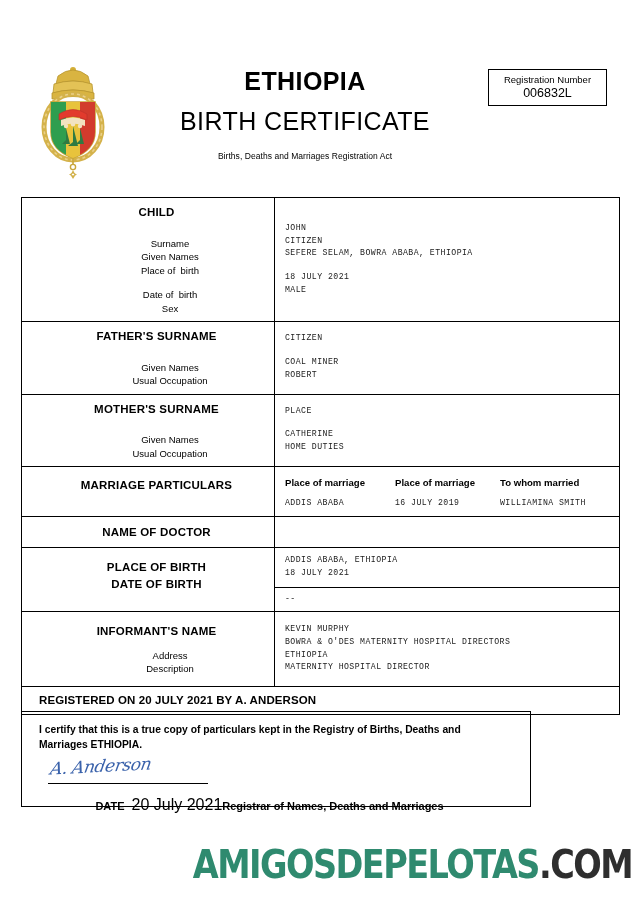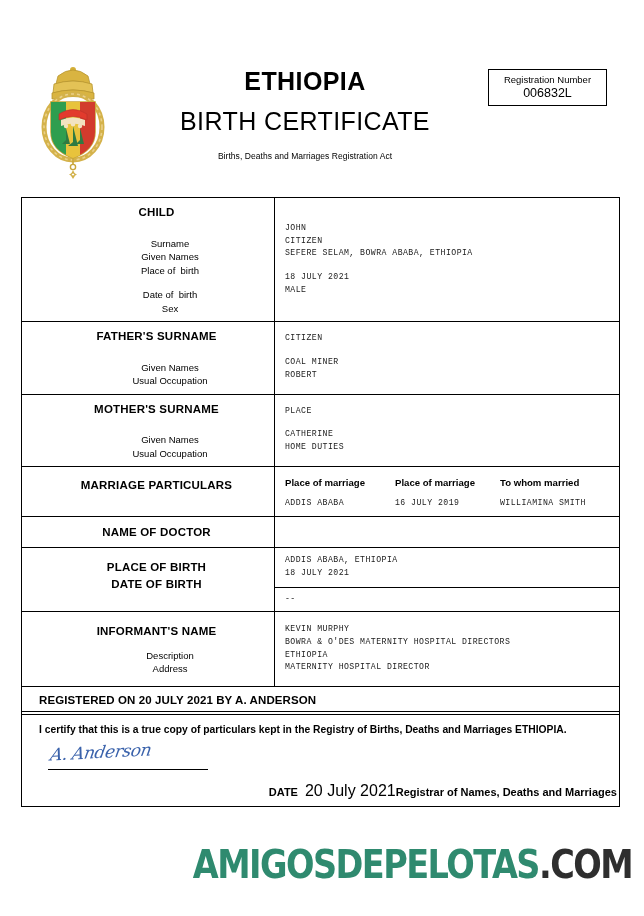--- a/index.html
+++ b/index.html
@@ -150,24 +150,24 @@
     padding: 7px 0 8px 17px;
     font-size: 11.5px;
     font-weight: bold;
     letter-spacing: 0.1px;
   }
 
   
   .certify-box {
     position: absolute;
     left: 21px; top: 711px;
-    width: 599px; height: 96px;
+    width: 510px; height: 96px;
     border: 1.5px solid #000;
     box-sizing: border-box;
-    padding: 11px 2px 0 17px;
+    padding: 11px 30px 0 17px;
   }
   .certify-text {
     font-size: 10.3px;
     font-weight: bold;
     line-height: 1.42;
     max-width: 568px;
   }
   .sig-area {
     position: relative;
     height: 34px;
@@ -186,21 +186,21 @@
   }
   .sig-line {
     position: absolute;
     left: 9px; top: 25px;
     width: 160px;
     border-top: 1.4px solid #000;
   }
   .date-row {
     display: flex;
     align-items: baseline;
-    justify-content: flex-end;
+    justify-content: center;
     margin-top: 4px;
   }
   .date-label { font-size: 11px; font-weight: bold; }
   .date-value { font-size: 16px; margin-left: 7px; }
   .registrar-label { font-size: 11px; font-weight: bold; }
   .date-left { display: flex; align-items: baseline; }
 
   
   .watermark {
     position: absolute;
@@ -374,22 +374,22 @@
       <div class="pob-bottom">
         <div class="mono">--</div>
       </div>
     </div>
   </div>
 
   <div class="row">
     <div class="col-left" style="padding-top:11px;padding-bottom:10px">
       <div class="sec-title">INFORMANT'S NAME</div>
       <div class="field-list" style="margin-top:9px">
+        <div class="field-label">Address</div>
         <div class="field-label">Description</div>
-        <div class="field-label">Address</div>
       </div>
     </div>
     <div class="col-right" style="padding-top:11px">
       <div class="mono">KEVIN MURPHY</div>
       <div class="mono">BOWRA &amp; O'DES MATERNITY HOSPITAL DIRECTORS</div>
       <div class="mono">ETHIOPIA</div>
       <div class="mono">MATERNITY HOSPITAL DIRECTOR</div>
     </div>
   </div>
 

